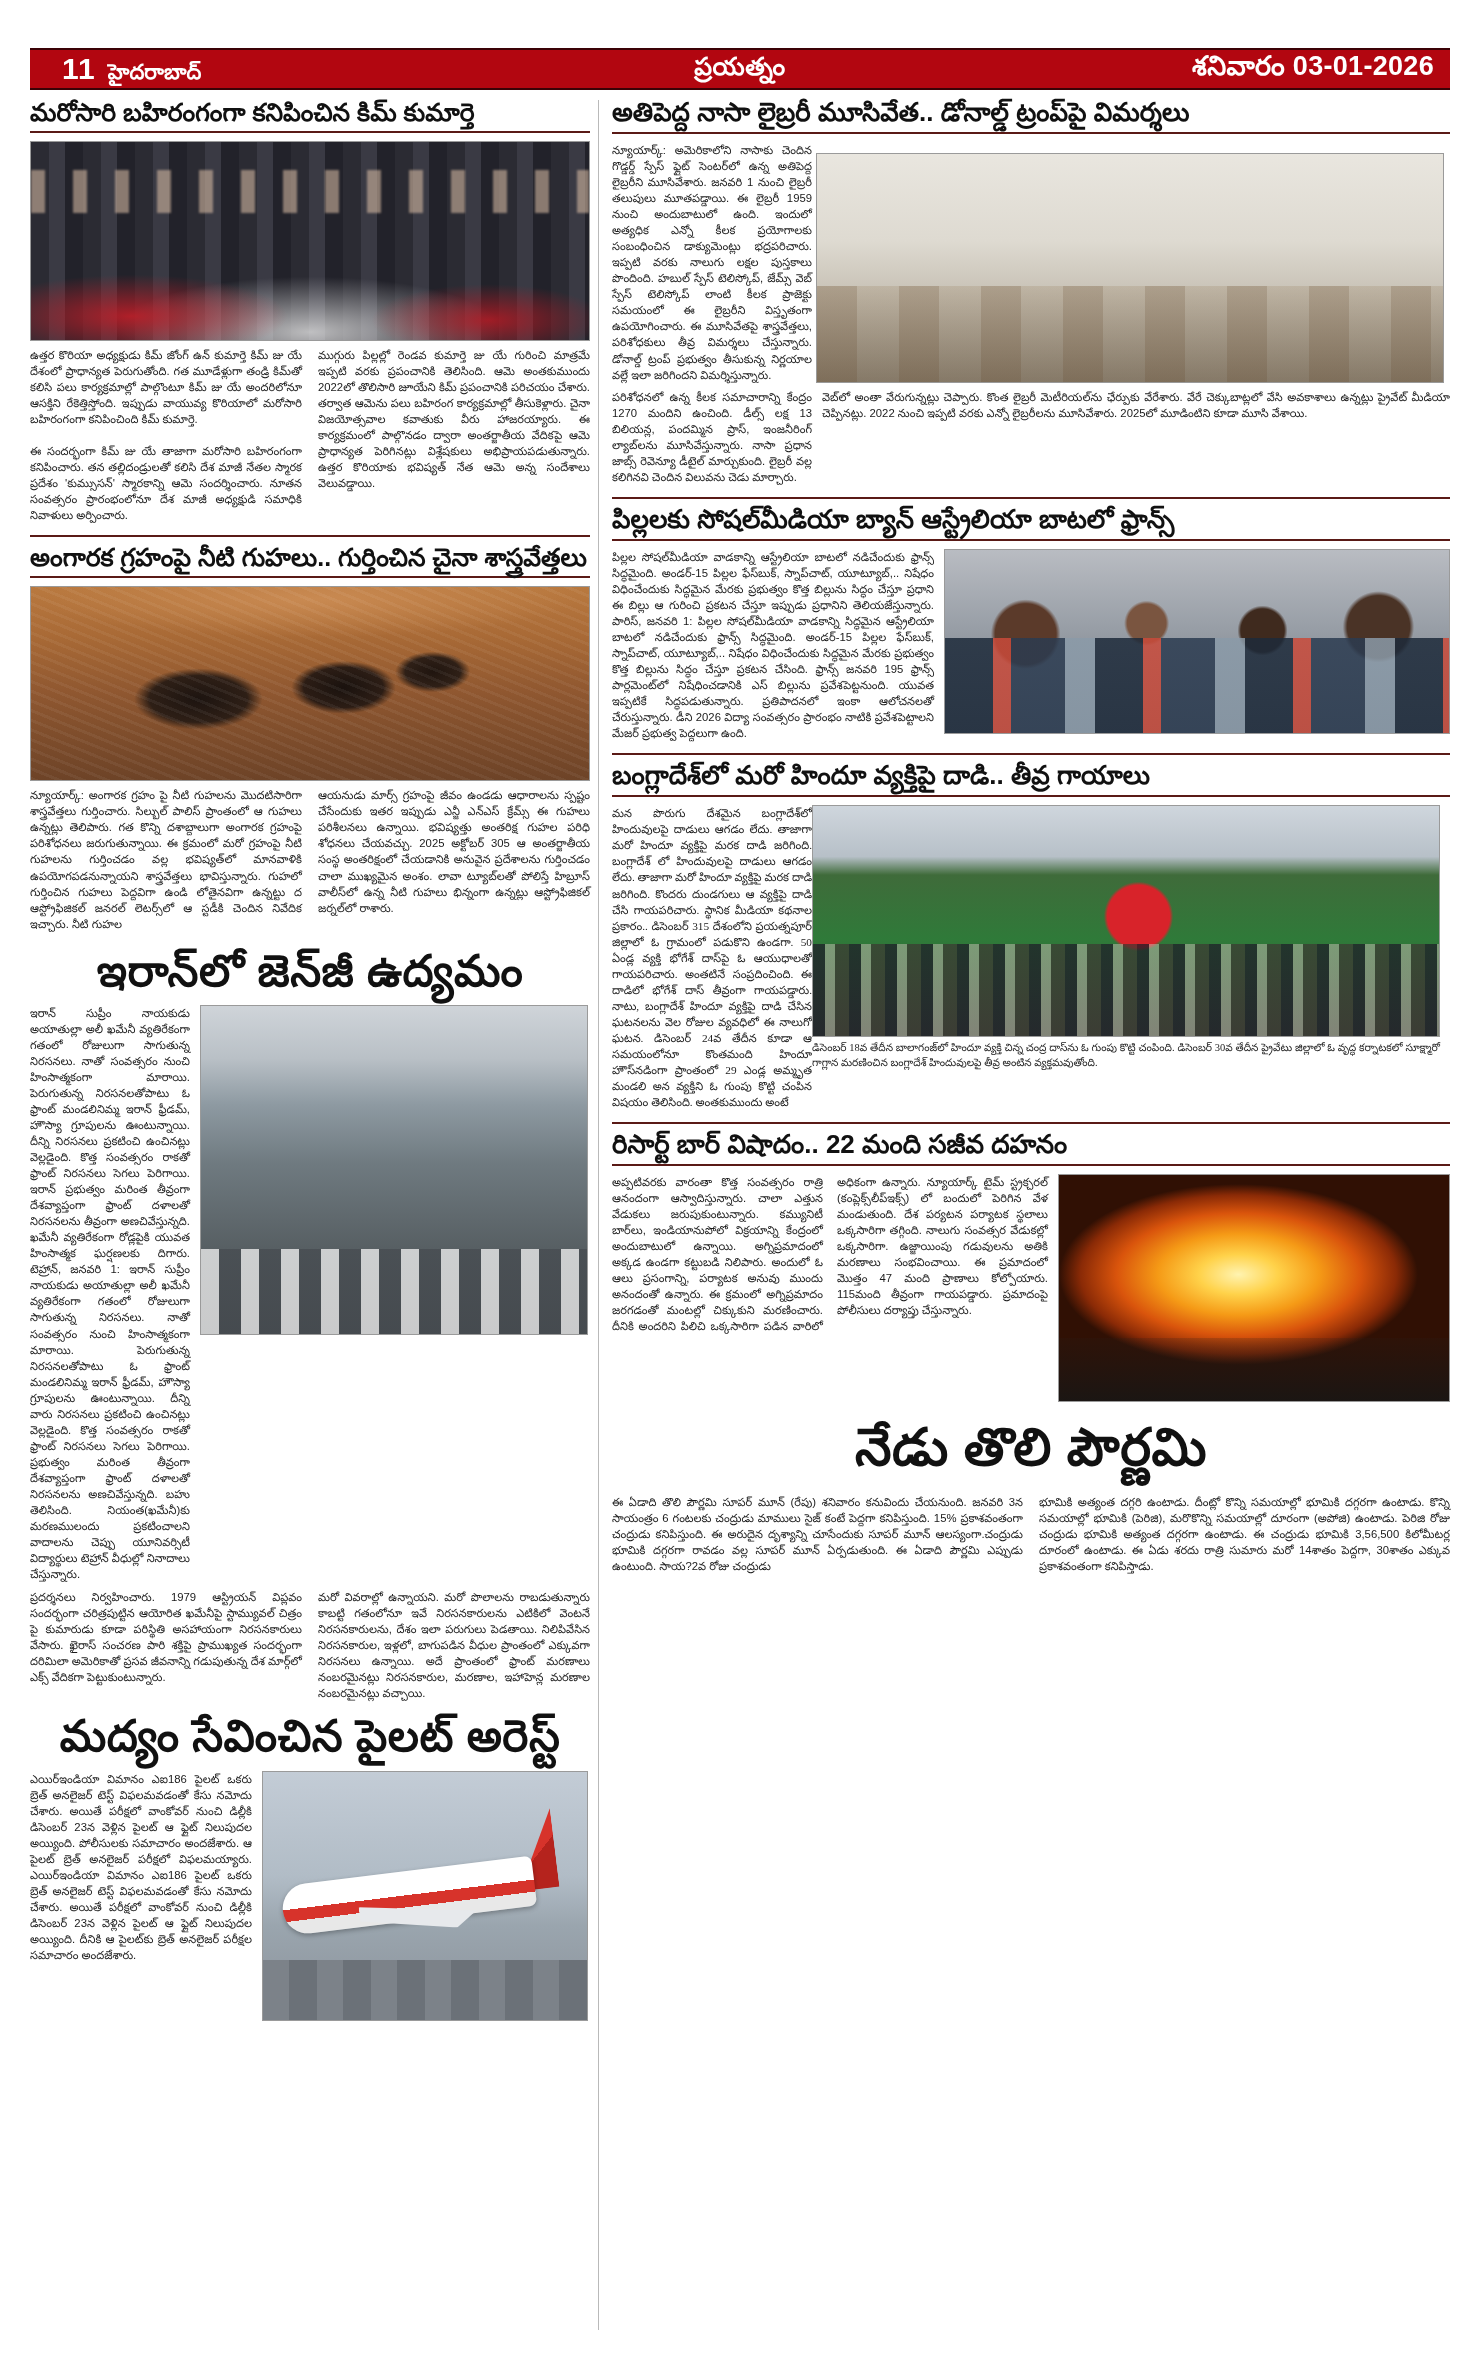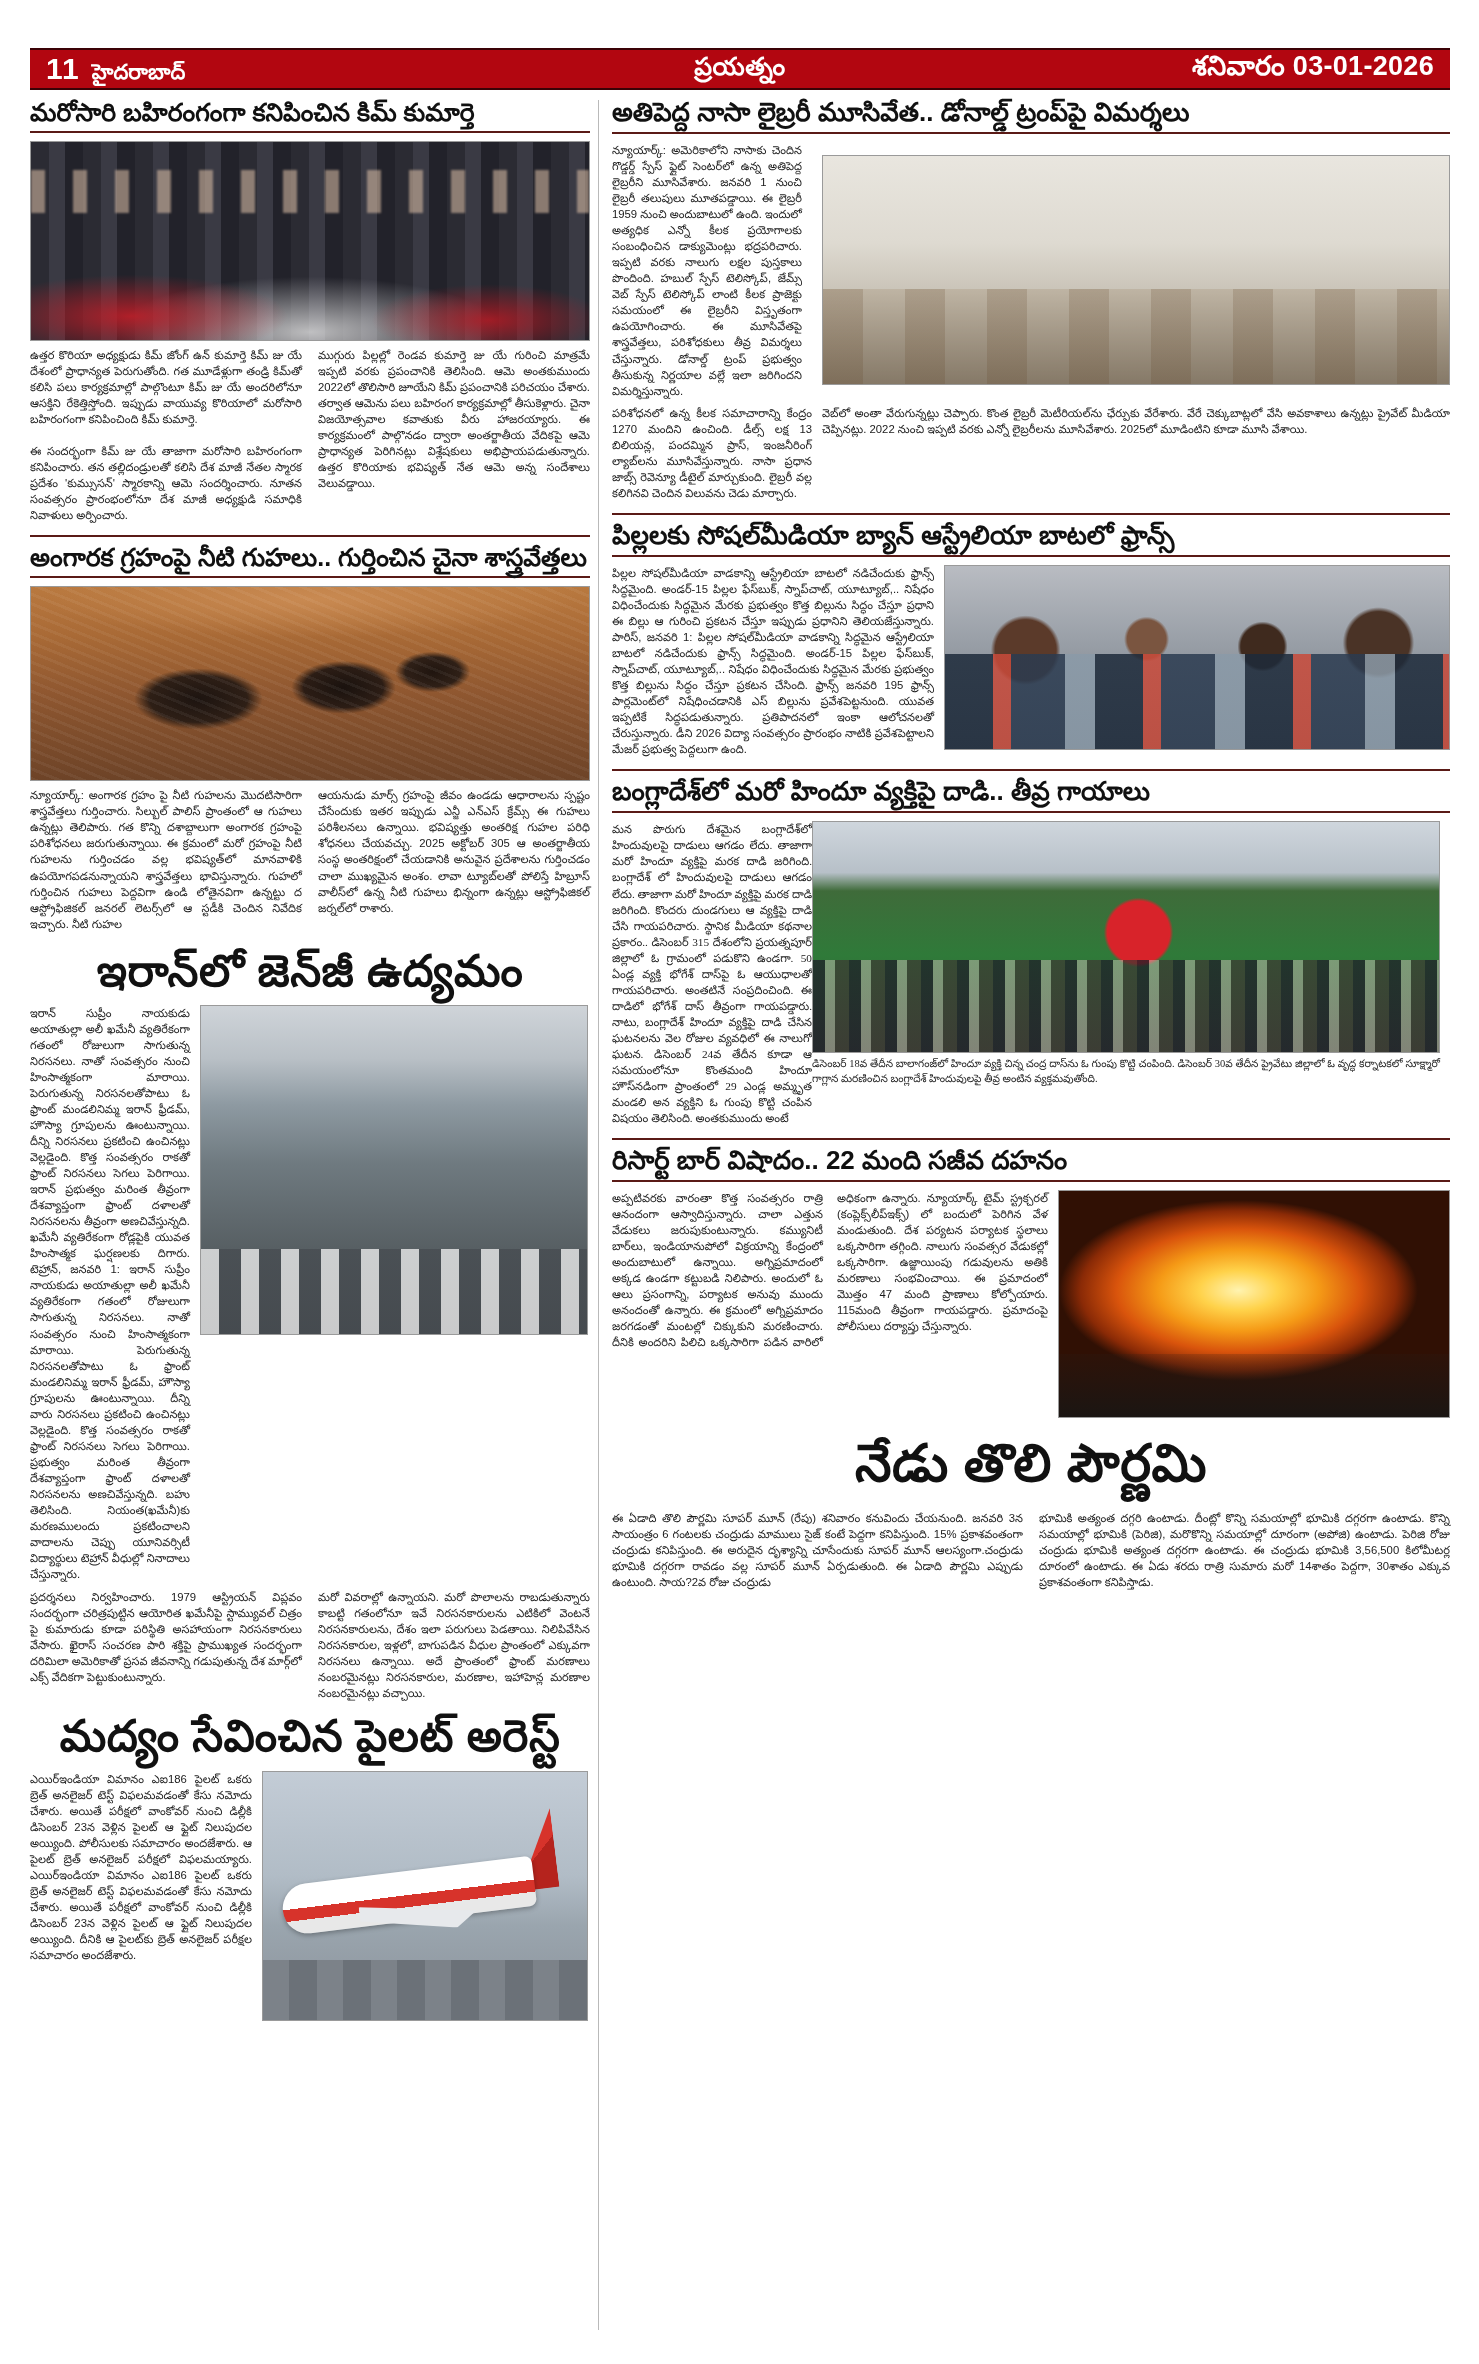--- a/index.html
+++ b/index.html
@@ -28,21 +28,21 @@
     background: #b20610;
     border-top: 2px solid #3a0206;
     border-bottom: 2px solid #3a0206;
     display: flex;
     align-items: center;
     color: #fff;
   }
   .mh-left {
     display: flex;
     align-items: baseline;
-    padding-left: 16px;
+    padding-left: 32px;
     gap: 12px;
     width: 33%;
   }
   .mh-pageno {
     font-size: 30px;
     font-weight: bold;
     line-height: 1;
     letter-spacing: 1px;
   }
   .mh-city {
@@ -383,21 +383,21 @@
         </div>
       </div>
     </div>
 
   </div>
 
   <div class="col-right">
 
     <div>
       <div class="hl hl-s2">అతిపెద్ద నాసా లైబ్రరీ మూసివేత.. డోనాల్డ్ ట్రంప్‌పై విమర్శలు</div>
-      <div style="display:flex; gap:20px; align-items:center;">
+      <div style="display:flex; gap:4px; align-items:flex-end;">
         <div class="body1" style="width:200px;">న్యూయార్క్: అమెరికాలోని నాసాకు చెందిన గొడ్డర్డ్ స్పేస్ ఫ్లైట్ సెంటర్‌లో ఉన్న అతిపెద్ద లైబ్రరీని మూసివేశారు. జనవరి 1 నుంచి లైబ్రరీ తలుపులు మూతపడ్డాయి. ఈ లైబ్రరీ 1959 నుంచి అందుబాటులో ఉంది. ఇందులో అత్యధిక ఎన్నో కీలక ప్రయోగాలకు సంబంధించిన డాక్యుమెంట్లు భద్రపరిచారు. ఇప్పటి వరకు నాలుగు లక్షల పుస్తకాలు పొందింది. హబుల్ స్పేస్ టెలిస్కోప్, జేమ్స్ వెబ్ స్పేస్ టెలిస్కోప్ లాంటి కీలక ప్రాజెక్టు సమయంలో ఈ లైబ్రరీని విస్తృతంగా ఉపయోగించారు. ఈ మూసివేతపై శాస్త్రవేత్తలు, పరిశోధకులు తీవ్ర విమర్శలు చేస్తున్నారు. డోనాల్డ్ ట్రంప్ ప్రభుత్వం తీసుకున్న నిర్ణయాల వల్లే ఇలా జరిగిందని విమర్శిస్తున్నారు.</div>
         <div class="photo ph-lib" style="width:628px;height:230px;flex:none;">
           <div class="grad"></div>
         </div>
       </div>
       <div style="display:flex; gap:10px; margin-top:6px;">
         <div class="body1" style="width:200px;">పరిశోధనలో ఉన్న కీలక సమాచారాన్ని కేంద్రం 1270 మందిని ఉంచింది. డీల్స్ లక్ష 13 బిలియన్ల, పందమ్మిన ప్రాస్, ఇంజనీరింగ్ ల్యాబ్‌లను మూసివేస్తున్నారు. నాసా ప్రధాన జాబ్స్ రెవెన్యూ డీటైల్ మార్చుకుంది. లైబ్రరీ వల్ల కలిగినవి చెందిన విలువను చెడు మార్చారు.</div>
         <div class="body1" style="width:628px;">వెబ్‌లో అంతా వేరుగున్నట్లు చెప్పారు. కొంత లైబ్రరీ మెటీరియల్‌ను ఛేర్పుకు వేరేశారు. వేరే చెక్కుబాట్లలో వేసి అవకాశాలు ఉన్నట్లు ప్రైవేట్ మీడియా చెప్పినట్లు. 2022 నుంచి ఇప్పటి వరకు ఎన్నో లైబ్రరీలను మూసివేశారు. 2025లో మూడింటిని కూడా మూసి వేశాయి.</div>
       </div>
     </div>

